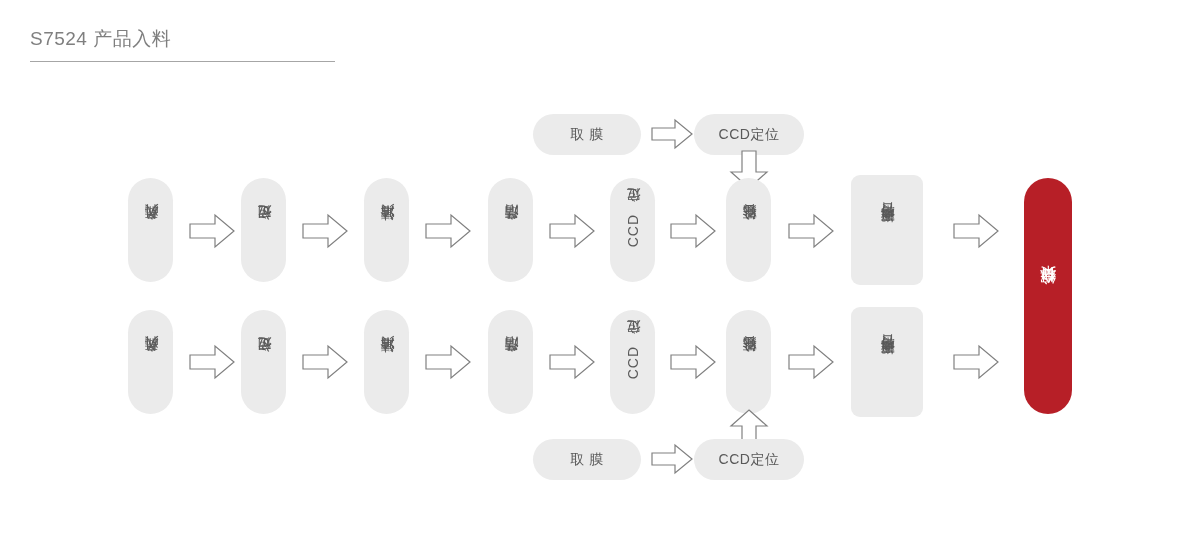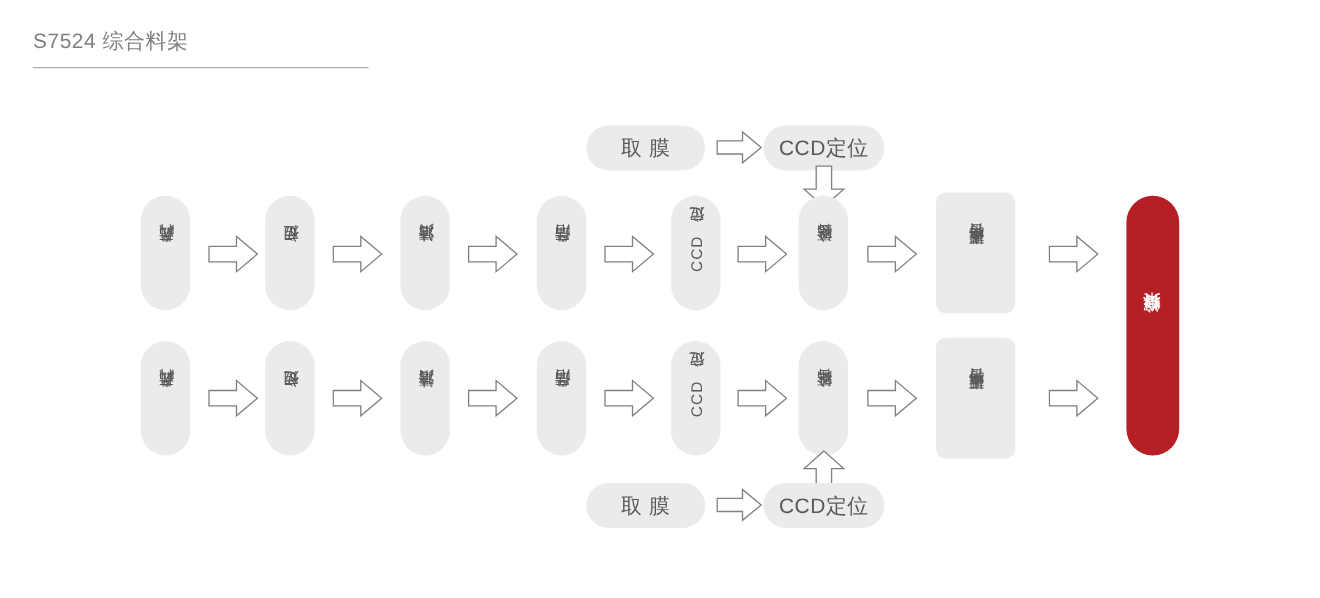--- a/index.html
+++ b/index.html
@@ -67,21 +67,21 @@
     text-align: center;
     white-space: nowrap;
   }
   .node.boxy {
     border-radius: 9px;
   }
   .node.horiz {
     border-radius: 21px;
   }
   .node.horiz .node-label {
-    font-size: 19px;
+    font-size: 14px;
     letter-spacing: 0.5px;
     white-space: nowrap;
   }
   .node.final {
     background: #b71f27;
     border-radius: 26px;
   }
   .node.final .node-label {
     color: #ffffff;
     writing-mode: vertical-rl;
@@ -102,21 +102,21 @@
     fill: #ffffff;
     stroke: #808080;
     stroke-width: 1.2;
     stroke-linejoin: miter;
   }
 </style>
 </head>
 <body>
 
 <div id="title-block">
-  <div id="page-title">S7524 综合料架</div>
+  <div id="page-title">S7524 产品入料</div>
   <div id="title-rule"></div>
 </div>
 
 <div id="diagram">
 
   <div class="node horiz" style="left:533px; top:114px; width:108px; height:41px;">
     <span class="node-label">取 膜</span>
   </div>
 
   <div class="arrow" style="left:651px; top:118px;">

